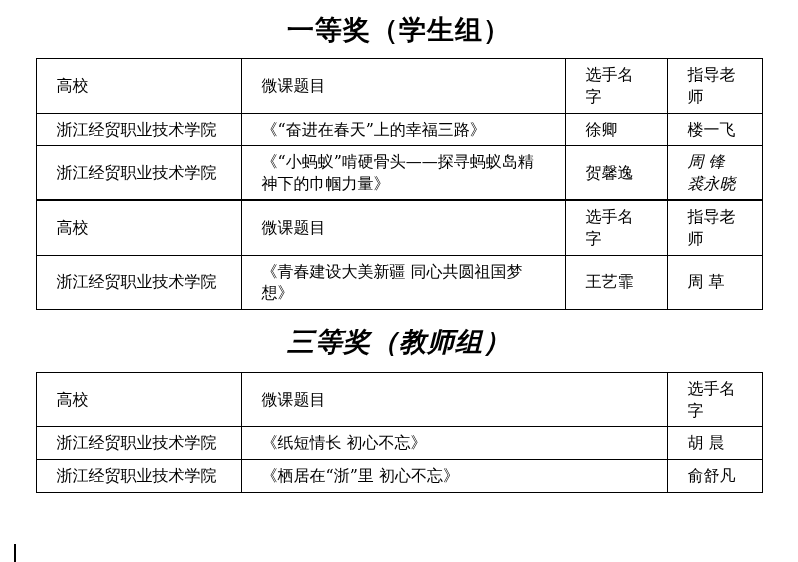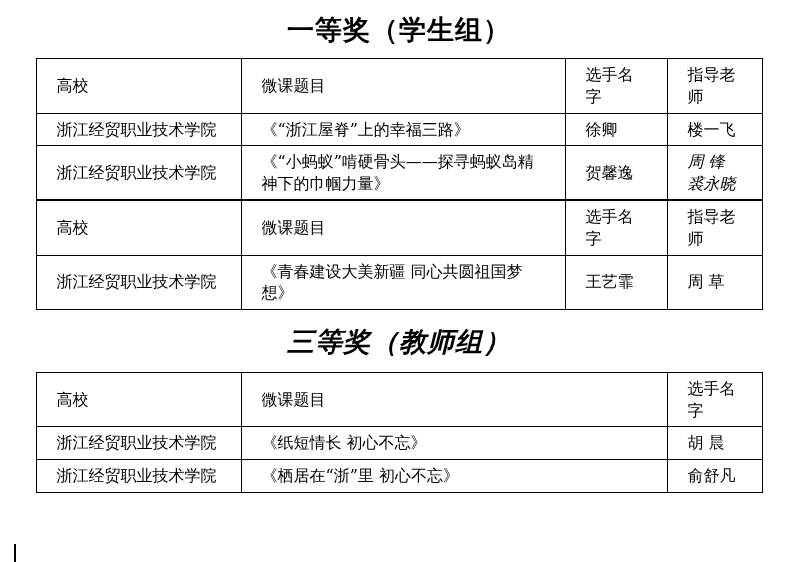--- a/index.html
+++ b/index.html
@@ -98,21 +98,21 @@
         <tr>
           <th>高校</th>
           <th>微课题目</th>
           <th>选手名字</th>
           <th>指导老师</th>
         </tr>
       </thead>
       <tbody>
         <tr>
           <td>浙江经贸职业技术学院</td>
-          <td>《“浙江屋脊”上的幸福三路》</td>
+          <td>《“奋进在春天”上的幸福三路》</td>
           <td>徐卿</td>
           <td>楼一飞</td>
         </tr>
         <tr>
           <td>浙江经贸职业技术学院</td>
           <td class="two-line">《“小蚂蚁”啃硬骨头——探寻蚂蚁岛精神下的巾帼力量》</td>
           <td>贺馨逸</td>
           <td class="two-line" style="white-space: pre-line; font-style: italic;">周 锋
 裘永晓</td>
         </tr>

